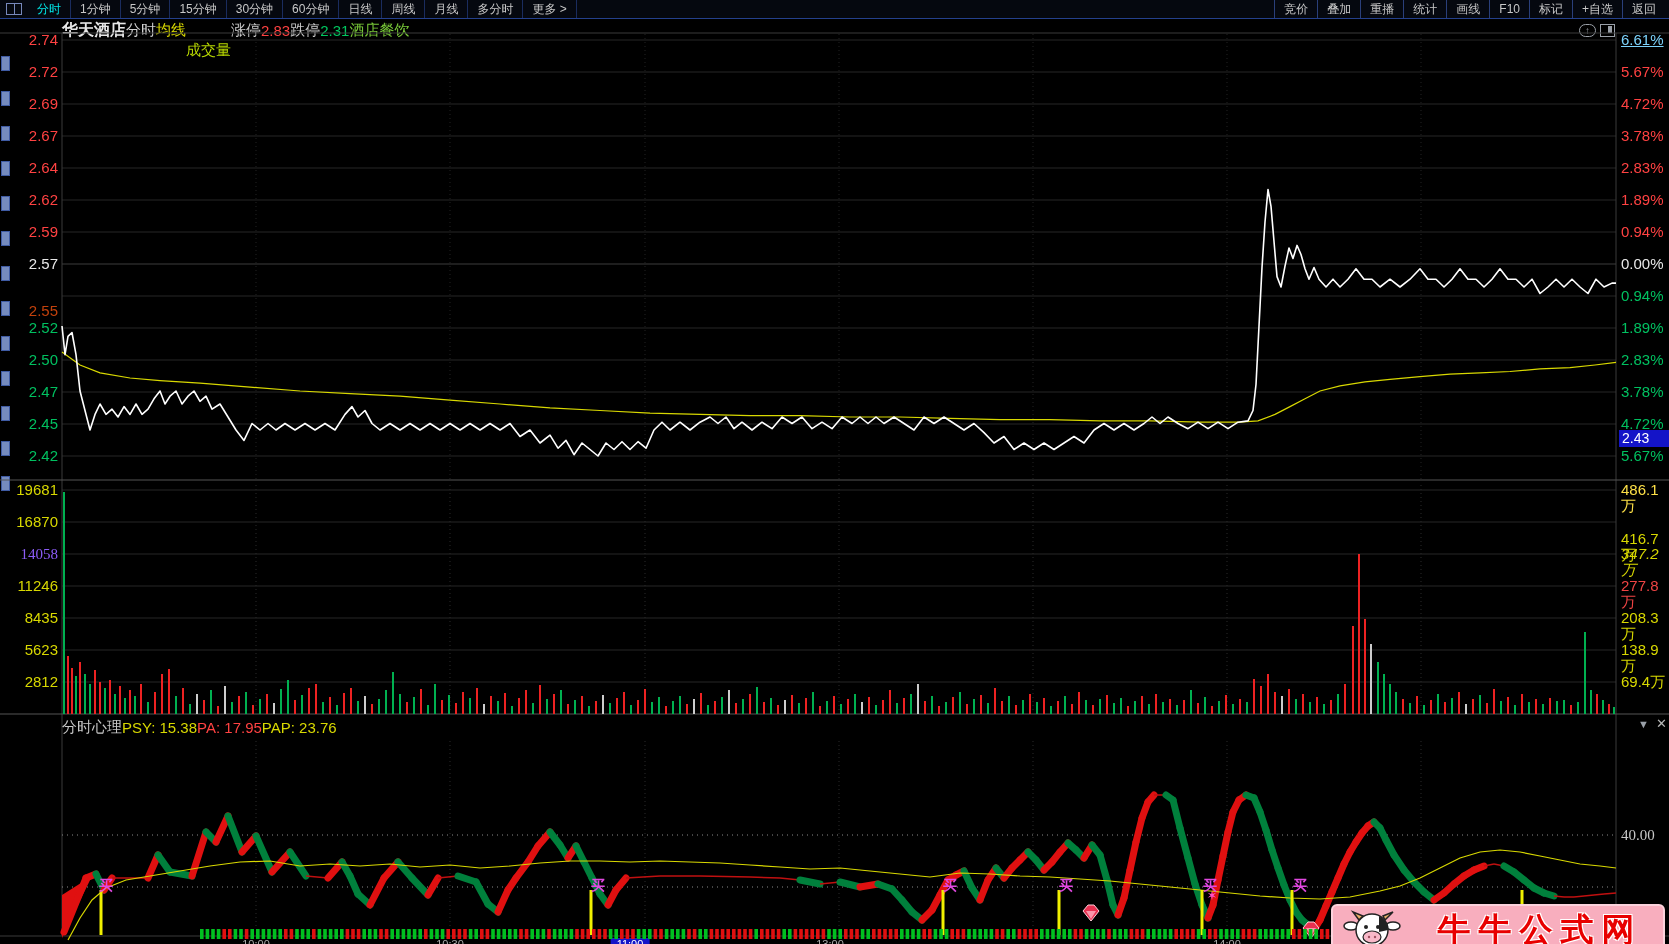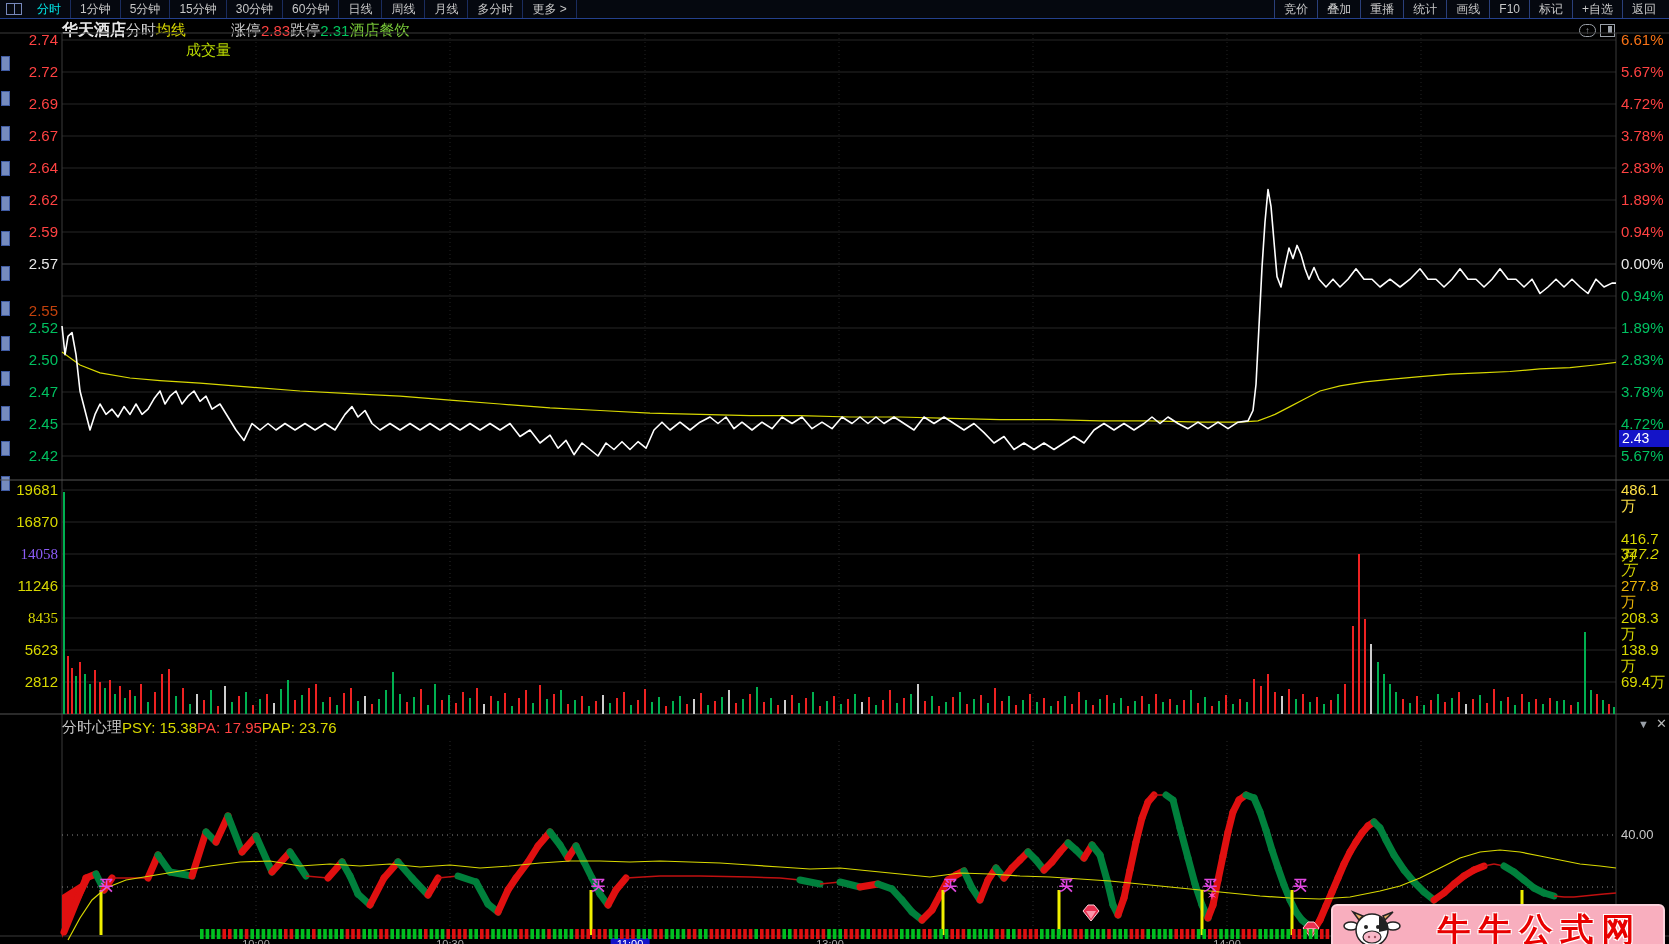--- a/index.html
+++ b/index.html
@@ -29,21 +29,21 @@
   .axl.left{left:4px;width:54px;text-align:right;}
   .axl.right{left:1621px;width:48px;text-align:left;}
   #crosshair-price-box{position:absolute;left:1619px;top:430px;width:50px;height:17px;background:#1414c8;
       color:#fff;font-size:14px;line-height:17px;padding-left:3px;}
   #watermark{position:absolute;left:587px;top:452px;width:500px;text-align:center;font-size:27px;font-weight:bold;
       color:#9a9a9a;text-shadow:2px 2px 0 rgba(170,40,40,.6);letter-spacing:1px;}
   
   #ind-header{position:absolute;left:62px;top:716px;height:22px;display:flex;align-items:center;font-size:15px;white-space:nowrap;}
   #ind-collapse{position:absolute;left:1638px;top:718px;color:#9aa0a8;font-size:11px;cursor:default;}
   #ind-close{position:absolute;left:1656px;top:716px;color:#b8b8b8;font-size:13px;cursor:default;}
-  #ind-level{position:absolute;left:1621px;top:827px;font-size:13px;color:#c8c8c8;}
+  #ind-level{position:absolute;left:1621px;top:827px;font-size:15px;color:#c8c8c8;font-family:Liberation Serif, serif;}
   .buy-mark{position:absolute;color:#e048e0;font-size:14px;font-weight:bold;transform:translateX(-50%);}
   .buy-star{position:absolute;color:#ff50c8;font-size:13px;transform:translateX(-50%);}
   
   #time-axis{position:absolute;left:0;top:937px;width:1669px;height:7px;overflow:hidden;background:#000;}
   .t-lab{position:absolute;top:1px;font-size:11px;color:#aaa;transform:translateX(-50%);}
   .t-lab.hl{background:#1414c8;color:#fff;padding:0 6px;}
   
   #logo{position:absolute;left:1331px;top:904px;width:334px;height:79px;background:#f8aebe;
         border:2px solid #fbd2dc;border-radius:6px;box-sizing:border-box;display:flex;align-items:center;z-index:5;}
   #logo-text{flex:1;text-align:center;line-height:1;}
@@ -830,45 +830,45 @@
       <div class="axl left" style="top: 160px; color: rgb(255, 66, 66);">2.64</div>
       <div class="axl left" style="top: 192px; color: rgb(255, 66, 66);">2.62</div>
       <div class="axl left" style="top: 224px; color: rgb(255, 66, 66);">2.59</div>
       <div class="axl left" style="top: 256px; color: rgb(232, 232, 232);">2.57</div>
       <div class="axl left" style="top: 288px; color: #c2410c; margin-top: 15px;">2.55</div>
       <div class="axl left" style="top: 320px; color: rgb(0, 192, 96);">2.52</div>
       <div class="axl left" style="top: 352px; color: rgb(0, 192, 96);">2.50</div>
       <div class="axl left" style="top: 384px; color: rgb(0, 192, 96);">2.47</div>
       <div class="axl left" style="top: 416px; color: rgb(0, 192, 96);">2.45</div>
       <div class="axl left" style="top: 448px; color: rgb(0, 192, 96);">2.42</div>
-      <div class="axl right" style="top: 32px; color: #f97316;">6.61%</div>
+      <div class="axl right" style="top: 32px; color: #7dd3fc; text-decoration: underline;">6.61%</div>
       <div class="axl right" style="top: 64px; color: rgb(255, 66, 66);">5.67%</div>
       <div class="axl right" style="top: 96px; color: rgb(255, 66, 66);">4.72%</div>
       <div class="axl right" style="top: 128px; color: rgb(255, 66, 66);">3.78%</div>
       <div class="axl right" style="top: 160px; color: rgb(255, 66, 66);">2.83%</div>
       <div class="axl right" style="top: 192px; color: rgb(255, 66, 66);">1.89%</div>
       <div class="axl right" style="top: 224px; color: rgb(255, 66, 66);">0.94%</div>
       <div class="axl right" style="top: 256px; color: rgb(232, 232, 232);">0.00%</div>
       <div class="axl right" style="top: 288px; color: rgb(0, 192, 96);">0.94%</div>
       <div class="axl right" style="top: 320px; color: rgb(0, 192, 96);">1.89%</div>
       <div class="axl right" style="top: 352px; color: rgb(0, 192, 96);">2.83%</div>
       <div class="axl right" style="top: 384px; color: rgb(0, 192, 96);">3.78%</div>
       <div class="axl right" style="top: 416px; color: rgb(0, 192, 96);">4.72%</div>
       <div class="axl right" style="top: 448px; color: rgb(0, 192, 96);">5.67%</div>
       <div class="axl left" style="top: 482px; color: rgb(216, 216, 0);">19681</div>
       <div class="axl left" style="top: 514px; color: rgb(216, 216, 0);">16870</div>
       <div class="axl left" style="top: 546px; color: #8b5cf6; font-family: Liberation Serif, serif;">14058</div>
       <div class="axl left" style="top: 578px; color: rgb(216, 216, 0);">11246</div>
-      <div class="axl left" style="top: 610px; color: rgb(216, 216, 0); font-family: Liberation Serif, serif;">8435</div>
+      <div class="axl left" style="top: 610px; color: rgb(216, 216, 0);">8435</div>
       <div class="axl left" style="top: 642px; color: rgb(216, 216, 0);">5623</div>
       <div class="axl left" style="top: 674px; color: rgb(216, 216, 0);">2812</div>
       <div class="axl right" style="top: 482px; color: #fde047;">486.1万</div>
       <div class="axl right" style="top: 514px; color: rgb(216, 216, 0); margin-top: 17px;">416.7万</div>
       <div class="axl right" style="top: 546px; color: rgb(216, 216, 0); font-style: italic;">347.2万</div>
-      <div class="axl right" style="top: 578px; color: #eab308;">277.8万</div>
+      <div class="axl right" style="top: 578px; color: #ef4444;">277.8万</div>
       <div class="axl right" style="top: 610px; color: rgb(216, 216, 0);">208.3万</div>
       <div class="axl right" style="top: 642px; color: rgb(216, 216, 0);">138.9万</div>
       <div class="axl right" style="top: 674px; color: rgb(216, 216, 0);">69.4万</div>
     </div>
 
   <div id="crosshair-price-box" class="ol">2.43</div>
 
 
   <div id="ind-header" class="ol">
       <div style="color: rgb(200, 200, 200);">分时心理</div>

